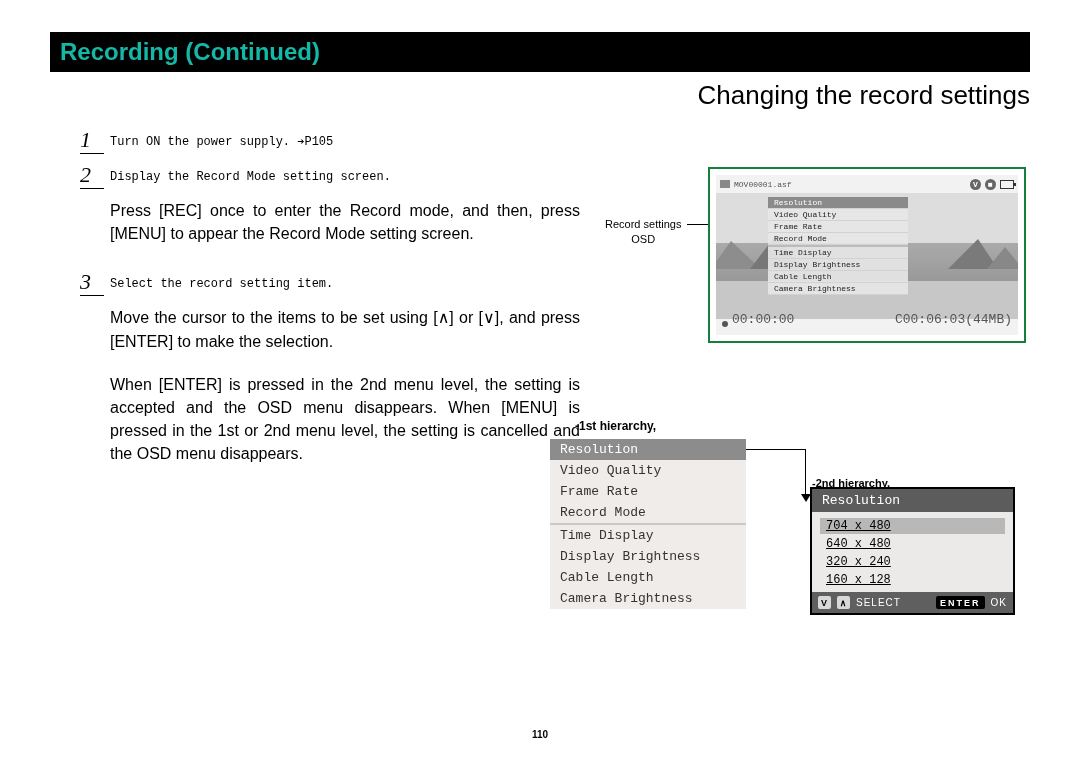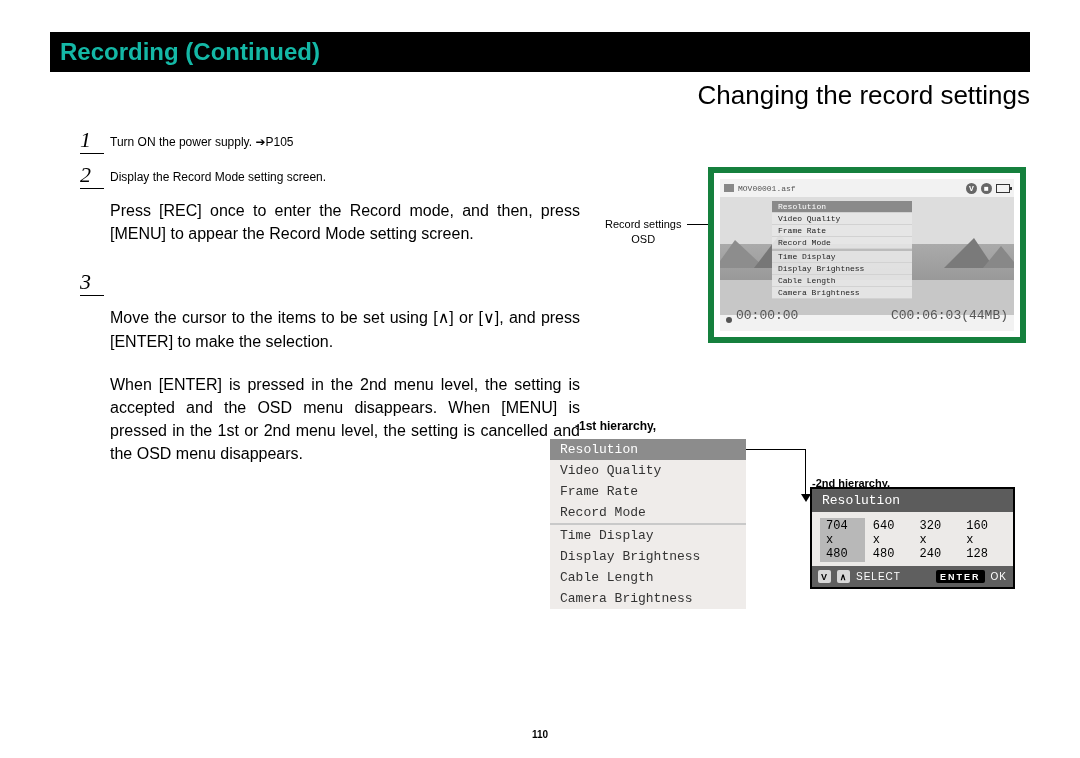--- a/index.html
+++ b/index.html
@@ -54,20 +54,21 @@
     border-bottom: 1px solid #000;
     margin-right: 6px;
     padding-bottom: 2px;
   }
   .step-text {
     font-size: 12px;
     line-height: 1.45;
     flex: 1;
     text-align: justify;
     padding-top: 5px;
+    font-family: Liberation Mono, monospace;
   }
   .sub-para {
     margin-left: 30px;
     font-size: 16px;
     line-height: 1.45;
     text-align: justify;
     margin-top: 6px;
     margin-bottom: 10px;
   }
   .sub-para.spaced { margin-top: 20px; }
@@ -90,21 +91,21 @@
     background: #000;
   }
 
   
   .screen1 {
     position: absolute;
     right: 4px;
     top: 38px;
     width: 318px;
     height: 176px;
-    border: 6px solid #15803d;
+    border: 2px solid #15803d;
     background: #fff;
   }
   .screen1 .inner {
     position: absolute;
     left: 6px; top: 6px; right: 6px; bottom: 6px;
     background: #eee;
   }
   .screen1 .titlebar {
     height: 18px;
     background: #f2f2f2;
@@ -276,23 +277,24 @@
   }
   .menu2 .title {
     background: #5c5c5c;
     color: #fff;
     font-size: 13px;
     padding: 4px 10px;
   }
   .menu2 .opts {
     padding: 6px 8px 4px 8px;
     display: flex;
-    flex-direction: row;
+    flex-direction: column;
     gap: 2px;
     font-size: 12px;
+    text-decoration: underline;
   }
   .menu2 .opt { padding: 1px 6px; }
   .menu2 .opt.sel { background: #b8b8b8; }
   .menu2 .footer {
     background: #5f5f5f;
     color: #fff;
     font-size: 10px;
     padding: 4px 6px;
     display: flex;
     align-items: center;
@@ -346,20 +348,21 @@
     </div>
 
     <div class="step">
       <div class="step-num">2</div>
       <div class="step-text">Display the Record Mode setting screen.</div>
     </div>
     <div class="sub-para">Press [REC] once to enter the Record mode, and then, press [MENU] to appear the Record Mode setting screen.</div>
 
     <div class="step" style="margin-top:26px;">
       <div class="step-num">3</div>
+      <div class="step-text">Select the record setting item.</div>
     </div>
     <div class="sub-para">Move the cursor to the items to be set using [∧] or [∨], and press [ENTER] to make the selection.</div>
     <div class="sub-para spaced">When [ENTER] is pressed in the 2nd menu level, the setting is accepted and the OSD menu disappears. When [MENU] is pressed in the 1st or 2nd menu level, the setting is cancelled and the OSD menu disappears.</div>
   </div>
 
   <div class="label-osd">
     <span style="white-space:pre;">Record settings
 OSD</span>
     <div class="line"></div>
   </div>

